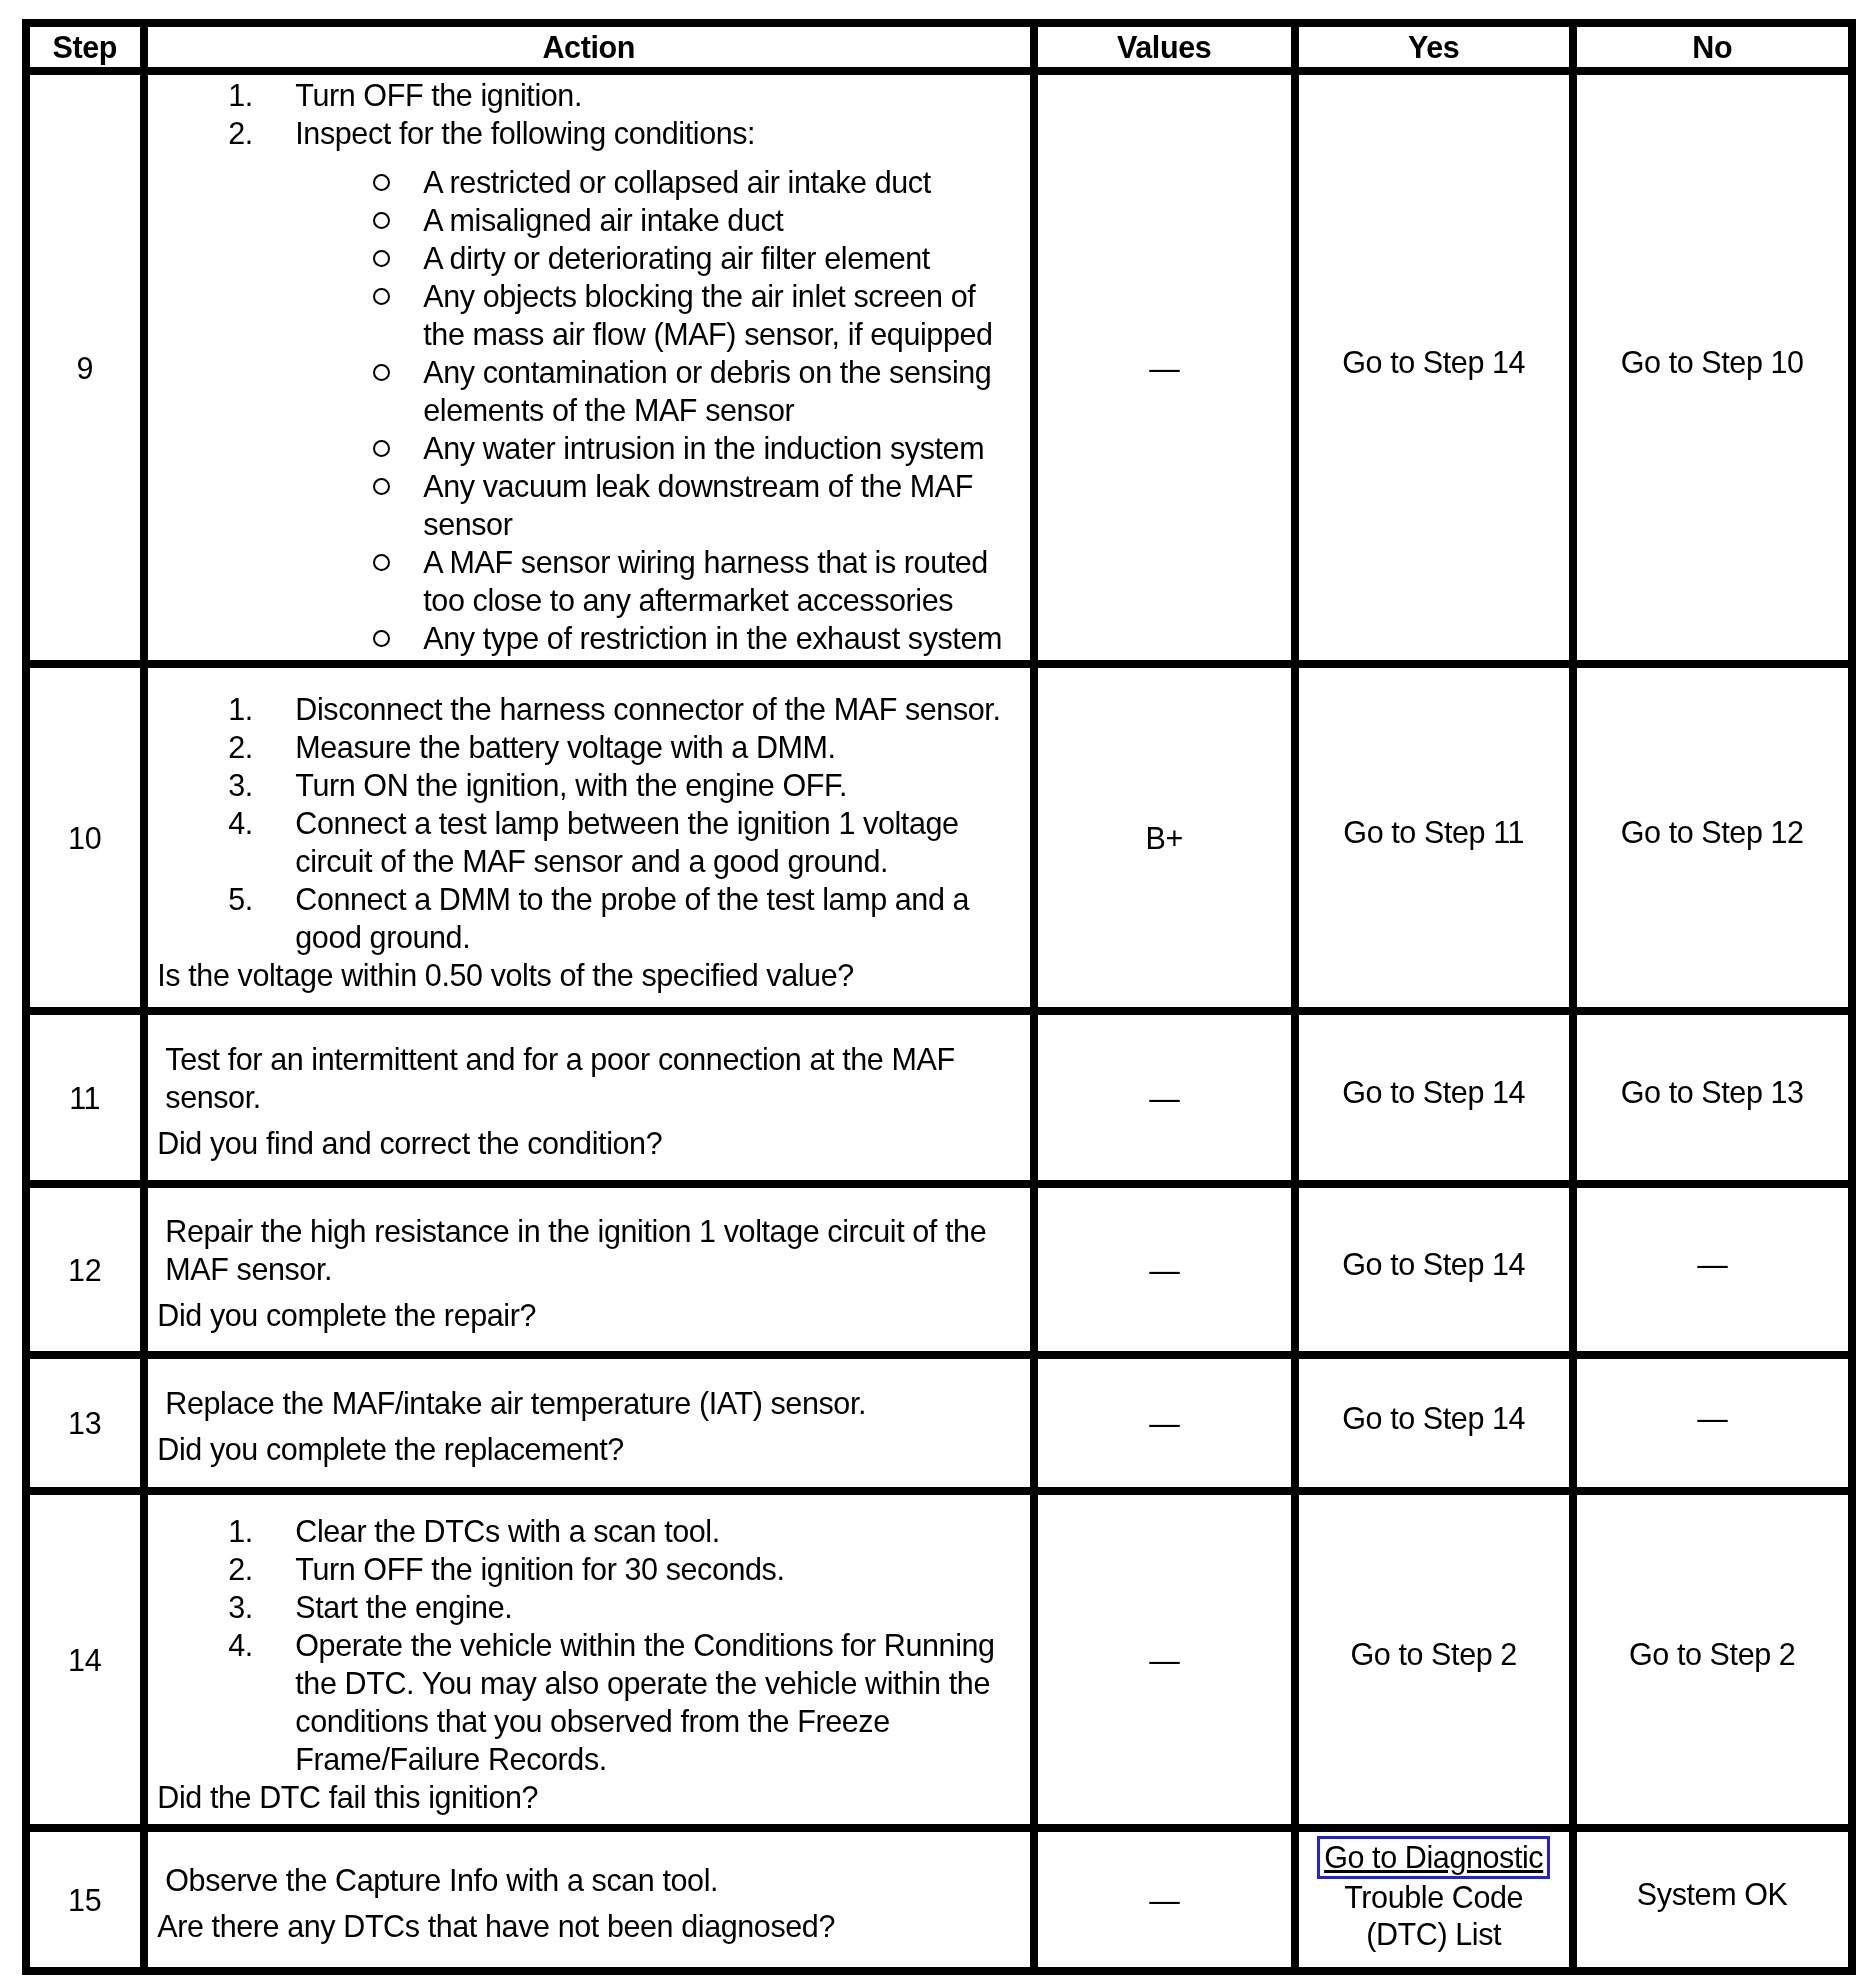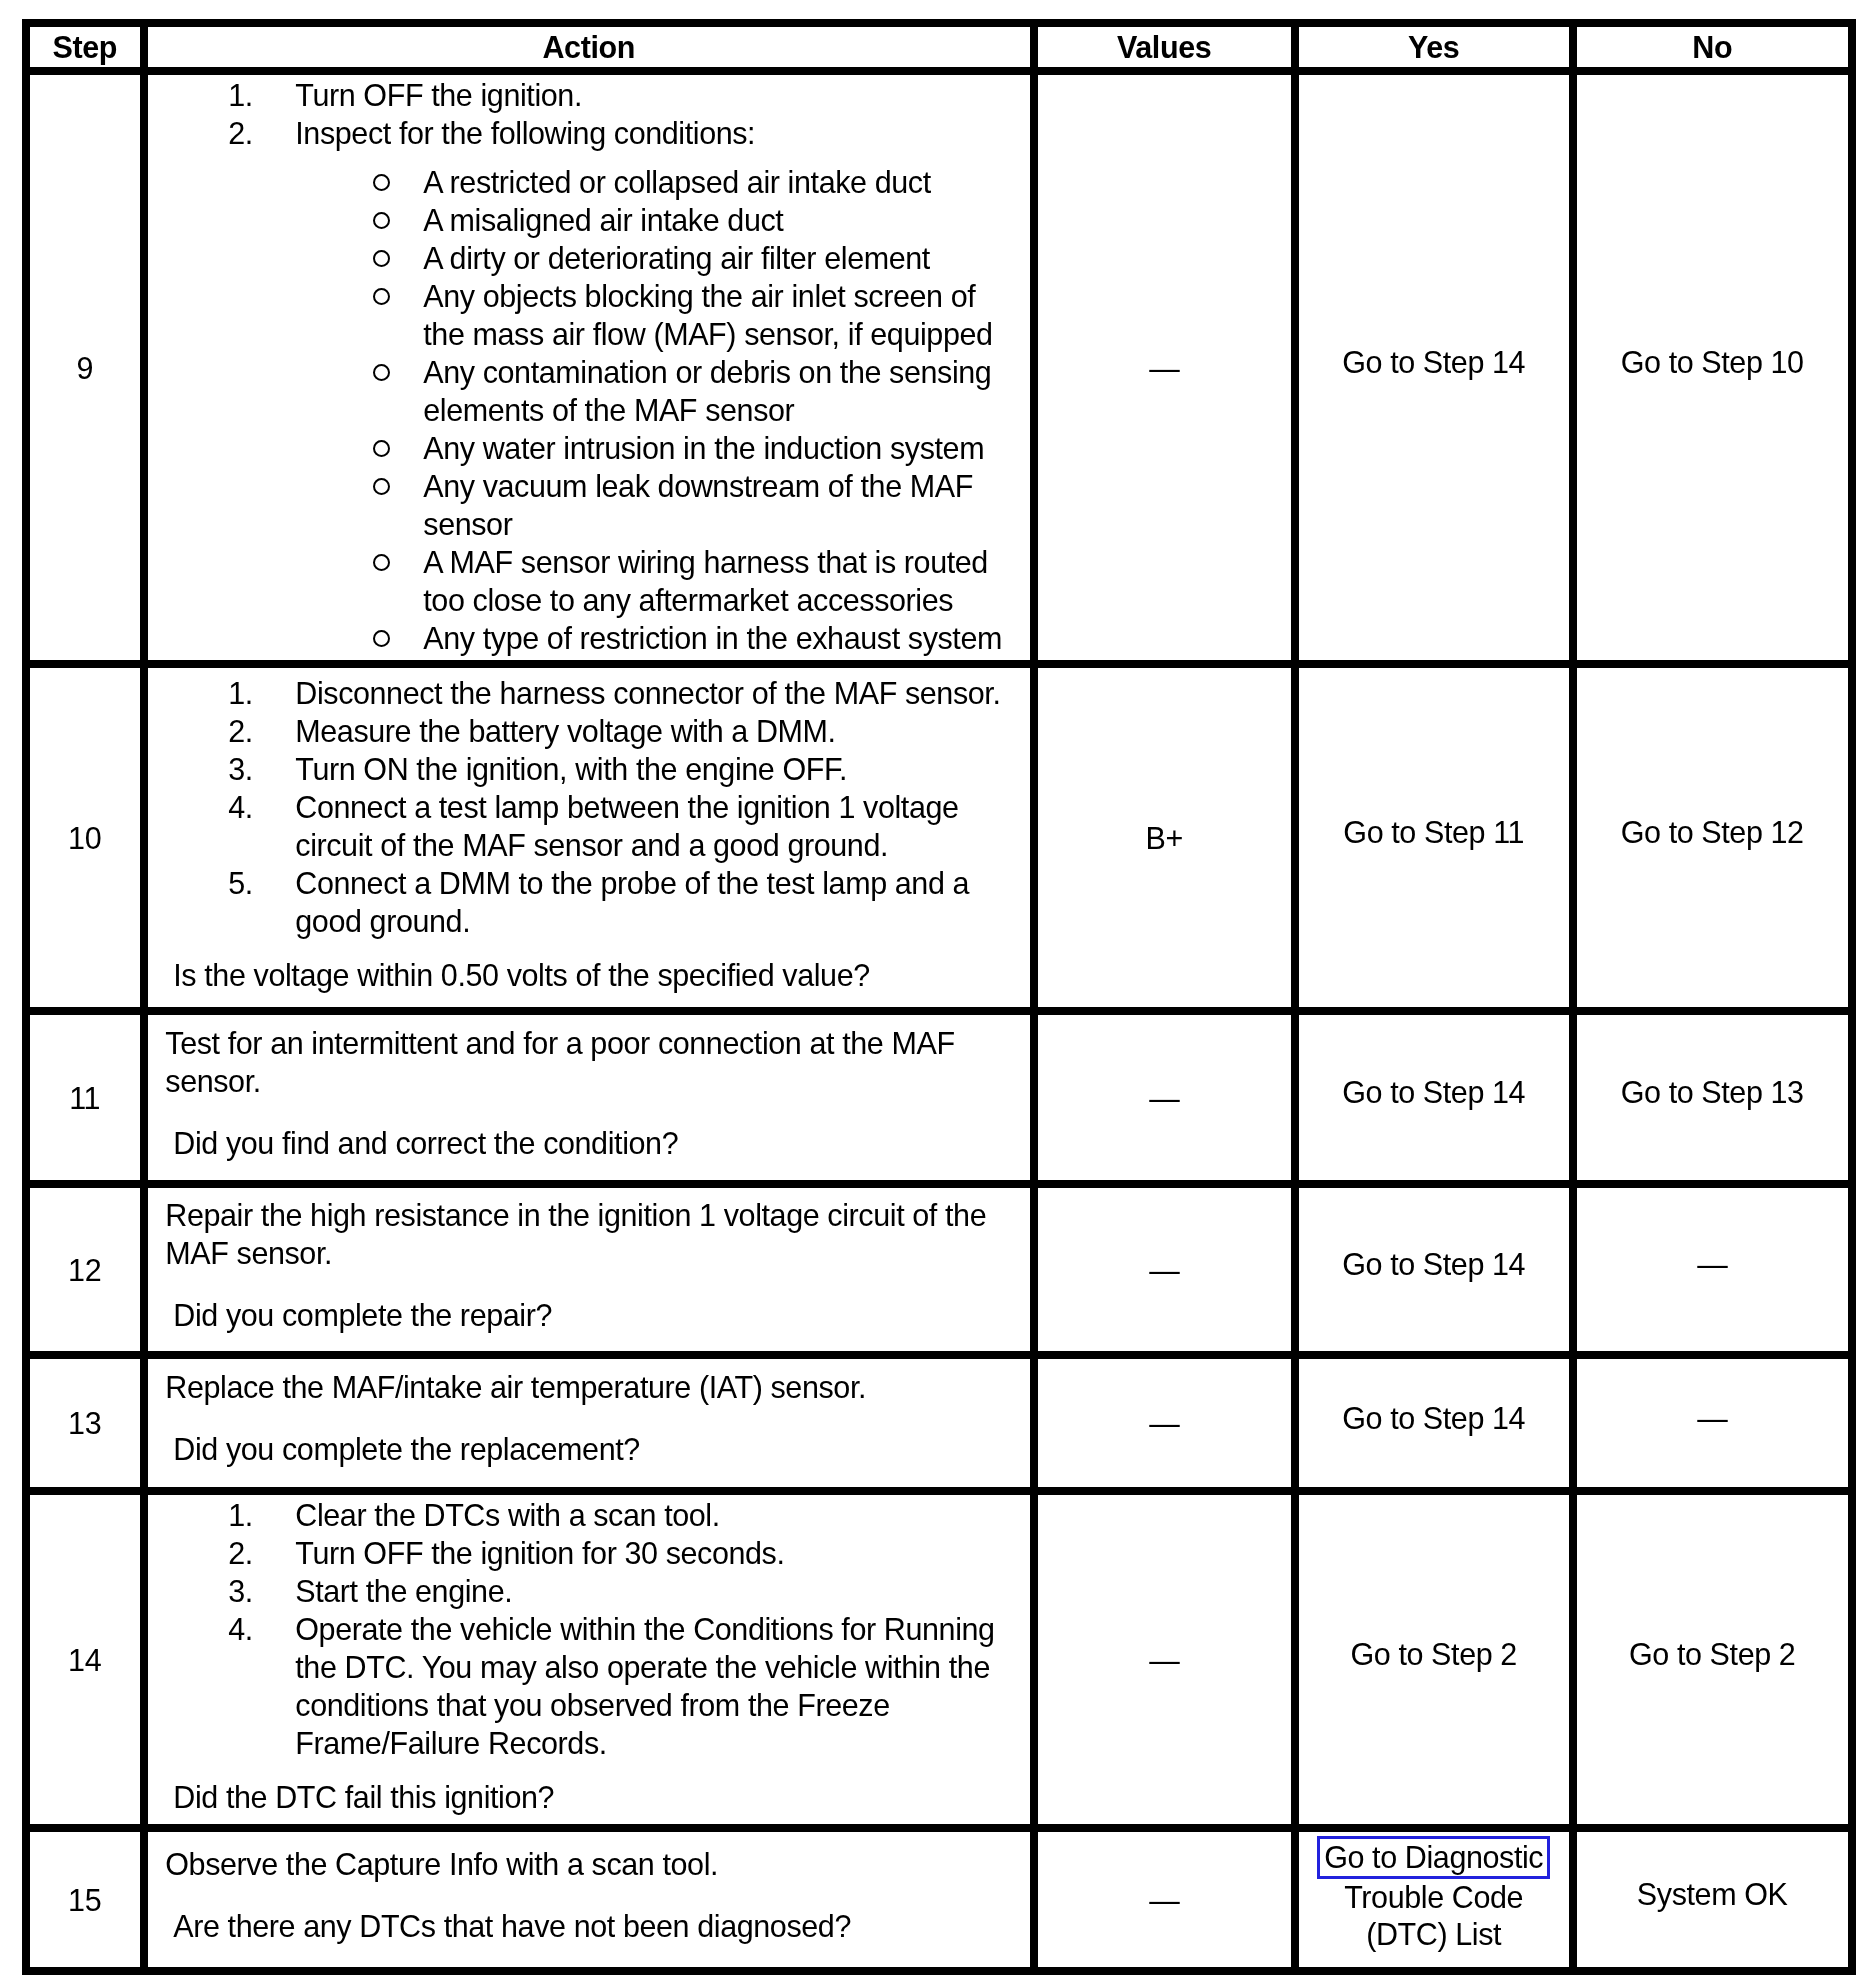--- a/index.html
+++ b/index.html
@@ -75,27 +75,28 @@
   ul.blist > li { position: relative; }
   ul.blist > li::before {
     content: "";
     position: absolute;
     left: -50px; top: 11.2px;
     width: 13px; height: 13px;
     border: 2.4px solid #000;
     border-radius: 50%;
   }
   .para { margin: 8px; }
-  .question { margin: 16px; }
+  .question { margin: 0; }
   .dtc-link { display: block; cursor: pointer; }
   .boxed {
     display: inline-block;
     border: 3.2px solid var(--link-box, #2222dd);
     padding: 0 4px;
     line-height: 38px;
+    text-decoration: underline;
   }
 </style>
 </head>
 <body style="background: rgb(255, 255, 255);">
 
 <div class="table-wrap">
   <div class="grid" id="grid">
       <div class="cell th">Step</div>
       <div class="cell th">Action</div>
       <div class="cell th">Values</div>

